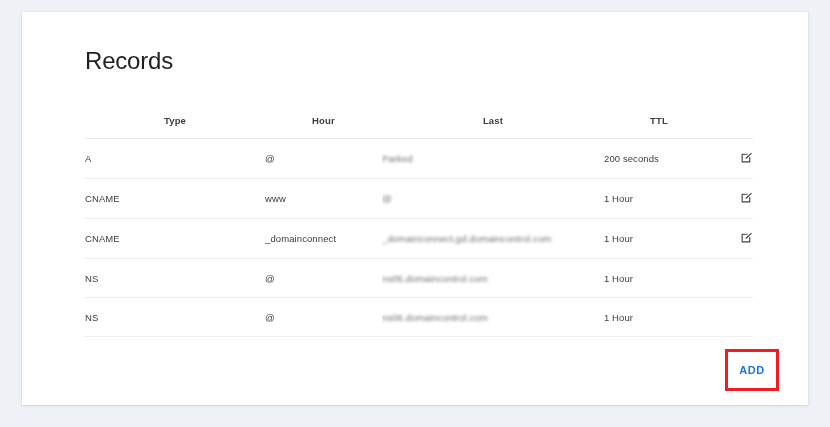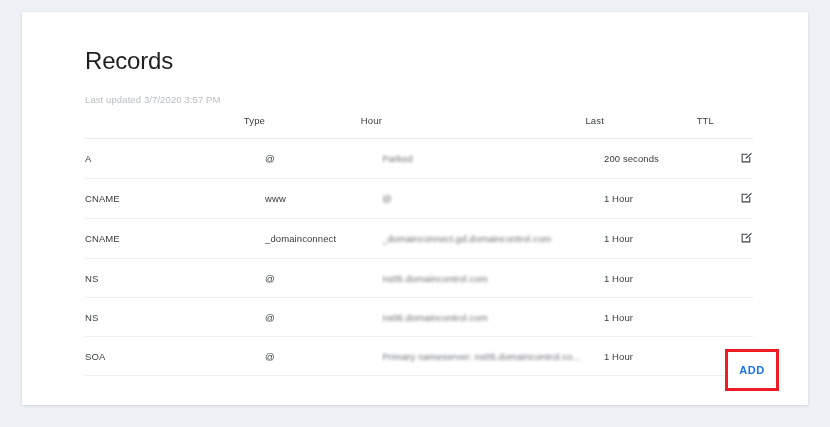--- a/index.html
+++ b/index.html
@@ -61,23 +61,23 @@
     border-collapse: collapse;
     table-layout: fixed;
   }
   #records-table col.c-type  { width: 180px; }
   #records-table col.c-name  { width: 117px; }
   #records-table col.c-value { width: 222px; }
   #records-table col.c-ttl   { width: 110px; }
   #records-table col.c-act   { width:  39px; }
 
   #records-table th {
-    text-align: right;
+    text-align: center;
     font-size: 9.5px;
-    font-weight: 400;
+    font-weight: 700;
     color: #3c4043;
     padding: 0 0 12px 0;
     border-bottom: 1px solid #e8eaed;
     letter-spacing: 0.15px;
   }
   #records-table td {
     font-size: 9.5px;
     font-weight: 400;
     color: #3c4043;
     padding: 12px 0 12px 0;
@@ -155,21 +155,20 @@
 </style>
 </head>
 <body>
 
 <div id="page">
 
   <div id="card">
 
     <div class="title">Records</div>
 
-    <div class="subtitle">Last updated 3/7/2020 3:57 PM</div>
 
     <table id="records-table">
       <colgroup>
         <col class="c-type">
         <col class="c-name">
         <col class="c-value">
         <col class="c-ttl">
         <col class="c-act">
       </colgroup>
       <thead>
@@ -219,27 +218,20 @@
             <td>1 Hour</td>
             <td class="edit-cell"></td>
           </tr>
           <tr>
             <td>NS</td>
             <td>@</td>
             <td><span class="blurred">ns06.domaincontrol.com</span></td>
             <td>1 Hour</td>
             <td class="edit-cell"></td>
           </tr>
-          <tr>
-            <td>SOA</td>
-            <td>@</td>
-            <td><span class="blurred">Primary nameserver: ns05.domaincontrol.co...</span></td>
-            <td>1 Hour</td>
-            <td class="edit-cell"></td>
-          </tr>
         </tbody>
     </table>
 
     <div id="add-wrap">
       <button id="add-button">ADD</button>
     </div>
 
   </div>
 
 </div>

